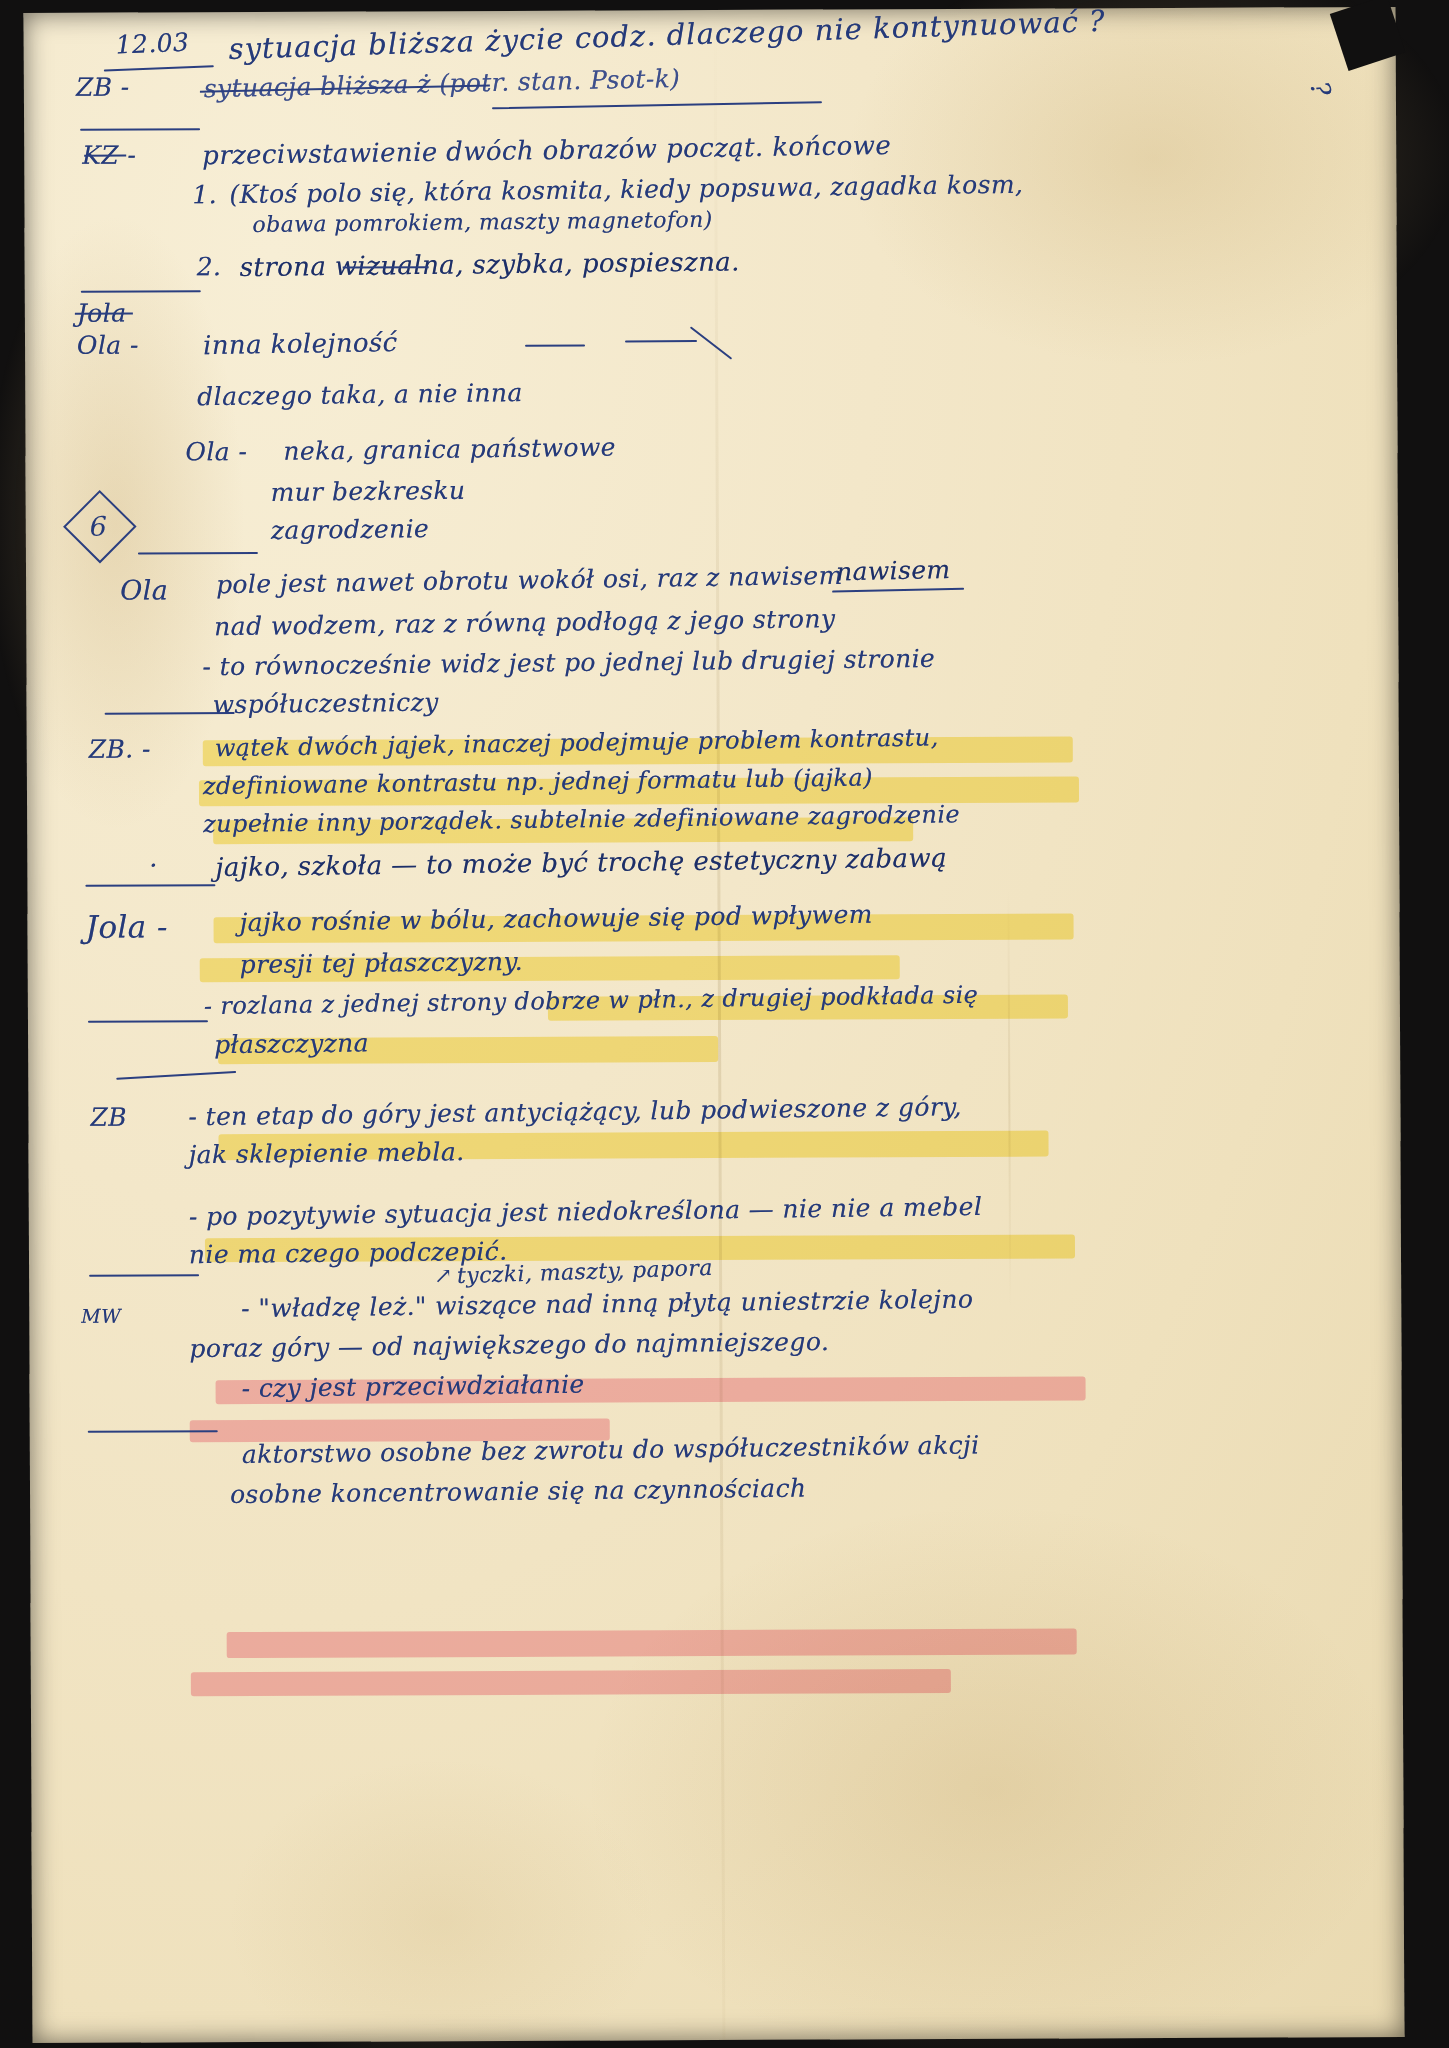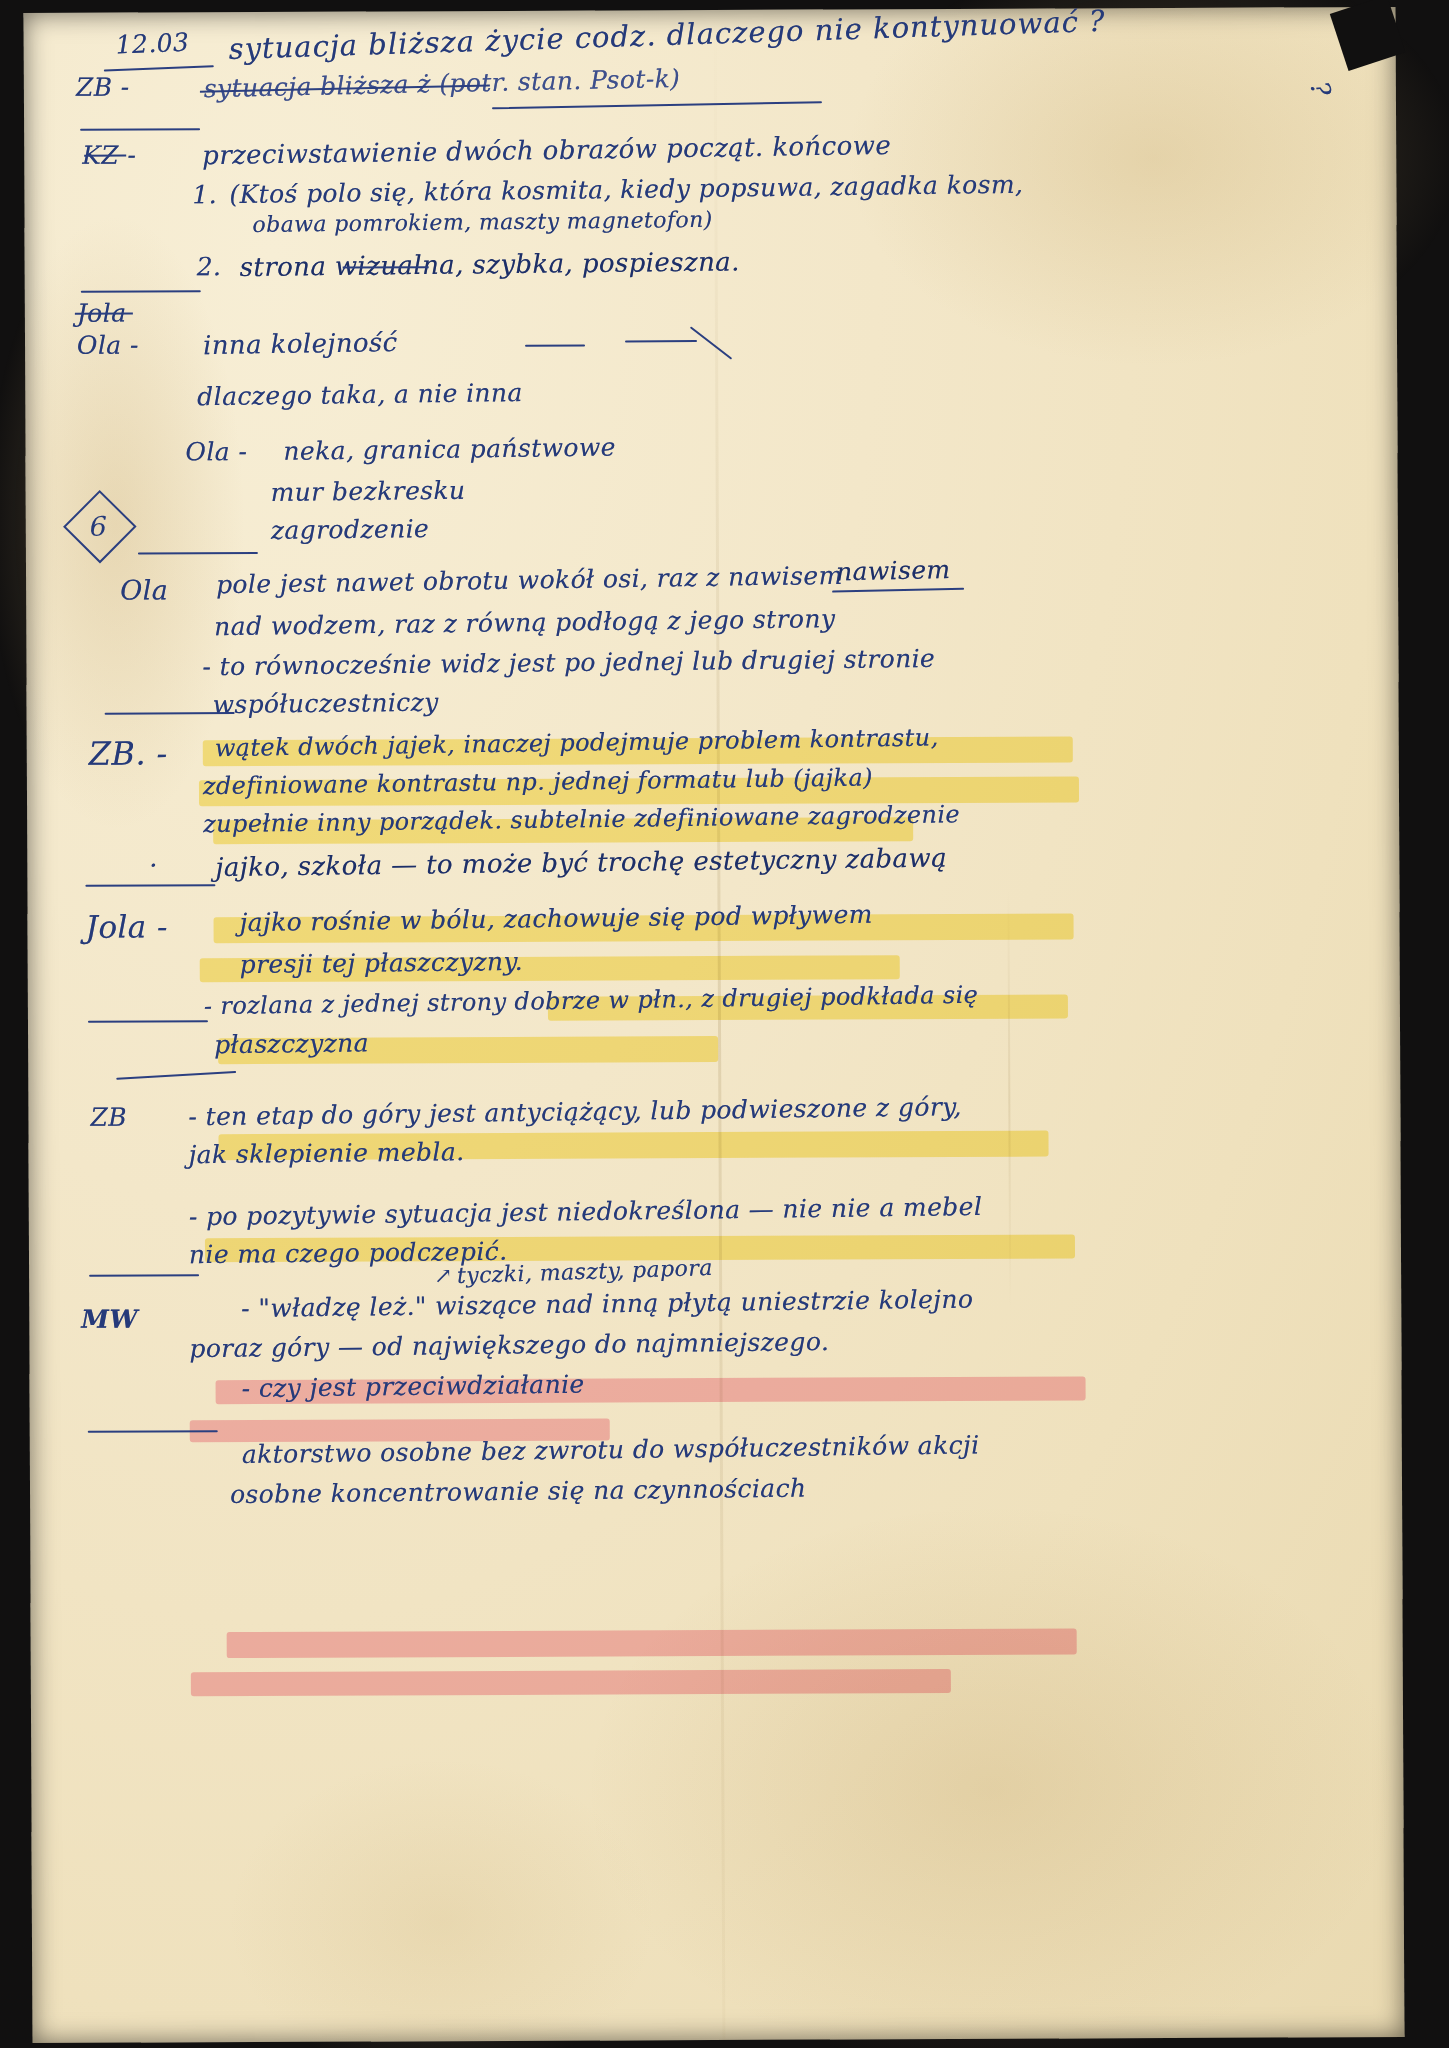--- a/index.html
+++ b/index.html
@@ -176,21 +176,21 @@
     <div class="hw" style="left:190px; top:558px; font-size:25px; transform:rotate(-0.6deg);">pole jest nawet obrotu wokół osi, raz z nawisem</div>
     <div class="hw dark" style="left:810px; top:548px; font-size:25px; transform:rotate(-1deg);">nawisem</div>
     <div class="line" style="left:806px; top:580px; width:132px; transform:rotate(-1deg);"></div>
 
     <div class="hw" style="left:188px; top:600px; font-size:25px; transform:rotate(-0.5deg);">nad wodzem, raz z równą podłogą z jego strony</div>
     <div class="hw" style="left:176px; top:640px; font-size:25px; transform:rotate(-0.4deg);">- to równocześnie widz jest po jednej lub drugiej stronie</div>
     <div class="hw" style="left:186px; top:678px; font-size:25px; transform:rotate(-0.4deg);">współuczestniczy</div>
 
     <div class="line" style="left:78px; top:700px; width:130px;"></div>
 
-    <div class="hw" style="left:62px; top:722px; font-size:32px;">ZB. -</div>
+    <div class="hw" style="left:62px; top:722px; font-size:25px;">ZB. -</div>
     <div class="hw" style="left:188px; top:722px; font-size:24px; transform:rotate(-0.6deg);">wątek dwóch jajek, inaczej podejmuje problem kontrastu,</div>
     <div class="hw" style="left:176px; top:760px; font-size:24px; transform:rotate(-0.5deg);">zdefiniowane kontrastu np. jednej formatu lub (jajka)</div>
     <div class="hw" style="left:176px; top:798px; font-size:24px; transform:rotate(-0.5deg);">zupełnie inny porządek. subtelnie zdefiniowane zagrodzenie</div>
     <div class="hw dark" style="left:188px; top:840px; font-size:26px; transform:rotate(-0.5deg);">jajko, szkoła — to może być trochę estetyczny zabawą</div>
     <div class="hw" style="left:122px; top:830px; font-size:26px;">.</div>
 
     <div class="line" style="left:58px; top:872px; width:130px;"></div>
 
     <div class="hw" style="left:58px; top:896px; font-size:31px;">Jola -</div>
     <div class="hw" style="left:212px; top:896px; font-size:25px; transform:rotate(-0.5deg);">jajko rośnie w bólu, zachowuje się pod wpływem</div>
@@ -206,21 +206,21 @@
     <div class="hw" style="left:160px; top:1128px; font-size:25px; transform:rotate(-0.4deg);">jak sklepienie mebla.</div>
 
     <div class="hw" style="left:160px; top:1190px; font-size:25px; transform:rotate(-0.5deg);">- po pozytywie sytuacja jest niedokreślona — nie nie a mebel</div>
     <div class="hw" style="left:160px; top:1228px; font-size:25px; transform:rotate(-0.4deg);">nie ma czego podczepić.</div>
 
     <div class="line" style="left:60px; top:1262px; width:110px;"></div>
 
     <div class="hw" style="left:428px; top:1252px; font-size:22px; transform:rotate(-1.6deg);">tyczki, maszty, papora</div>
     <div class="caret" style="left:405px; top:1252px;">↗</div>
 
-    <div class="hw" style="left:52px; top:1292px; font-size:25px;font-weight:bold;">MW</div>
+    <div class="hw" style="left:52px; top:1292px; font-size:19px;">MW</div>
     <div class="hw" style="left:212px; top:1282px; font-size:25px; transform:rotate(-0.5deg);">- "władzę leż." wiszące nad inną płytą uniestrzie kolejno</div>
     <div class="hw" style="left:160px; top:1322px; font-size:25px; transform:rotate(-0.4deg);">poraz góry — od największego do najmniejszego.</div>
     <div class="hw" style="left:212px; top:1362px; font-size:25px; transform:rotate(-0.5deg);">- czy jest przeciwdziałanie</div>
 
     <div class="line" style="left:58px; top:1418px; width:130px;"></div>
 
     <div class="hw" style="left:212px; top:1428px; font-size:25px; transform:rotate(-0.5deg);">aktorstwo osobne bez zwrotu do współuczestników akcji</div>
     <div class="hw" style="left:58px; top:1448px; font-size:25px;"></div>
     <div class="hw" style="left:200px; top:1468px; font-size:25px; transform:rotate(-0.4deg);">osobne koncentrowanie się na czynnościach</div>
 

